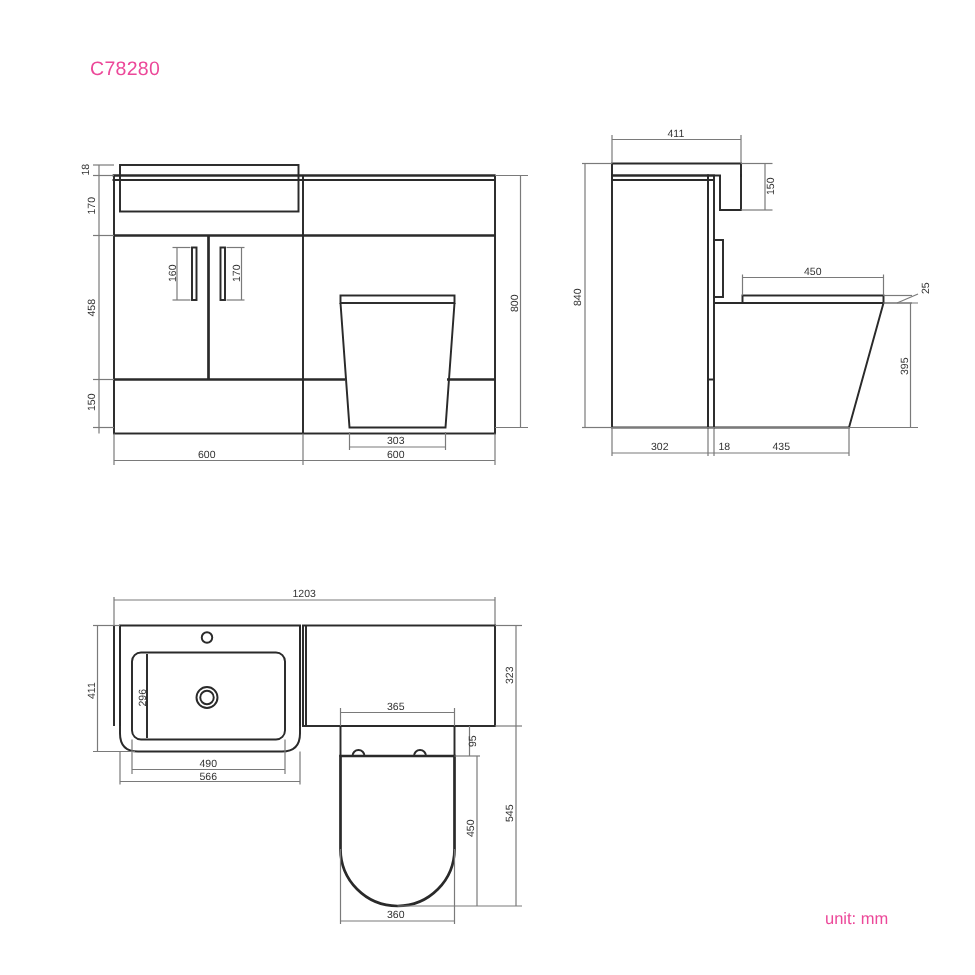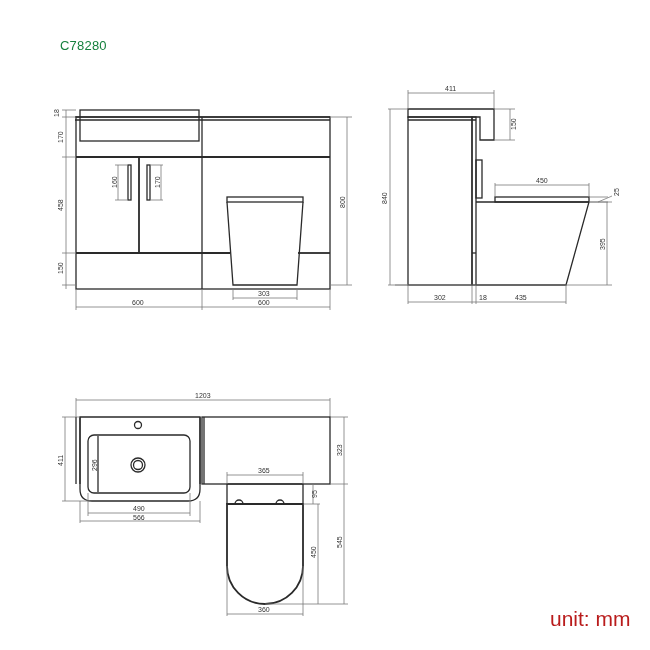--- a/index.html
+++ b/index.html
@@ -1,18 +1,18 @@
 <!DOCTYPE html>
 <html><head>
 <meta charset="utf-8">
 <style>
   html, body { margin: 0; padding: 0; background: #ffffff; }
   body { width: 650px; height: 650px; position: relative; overflow: hidden; font-family: "Liberation Sans", sans-serif; }
-  .title { position: absolute; left: 60px; top: 38px; font-size: 13px; color: #15803d; letter-spacing: 0.2px; }
-  .unit { position: absolute; left: 550px; top: 607px; font-size: 21px; color: #b91c1c; }
+  .title { position: absolute; left: 60px; top: 38px; font-size: 13px; color: #ec4899; letter-spacing: 0.2px; }
+  .unit { position: absolute; left: 550px; top: 607px; font-size: 11px; color: #ec4899; }
   svg { position: absolute; left: 0; top: 0; }
   .o { stroke: #2a2a2a; stroke-width: 1.3; fill: none; }
   .ot { stroke: #2a2a2a; stroke-width: 1.8; fill: none; }
   .d { stroke: #7a7a7a; stroke-width: 0.8; fill: none; }
   .dt { font-family: "Liberation Sans", sans-serif; font-size: 7px; fill: #333; }
 </style>
 </head>
 <body>
 
 <div class="title">C78280</div>

